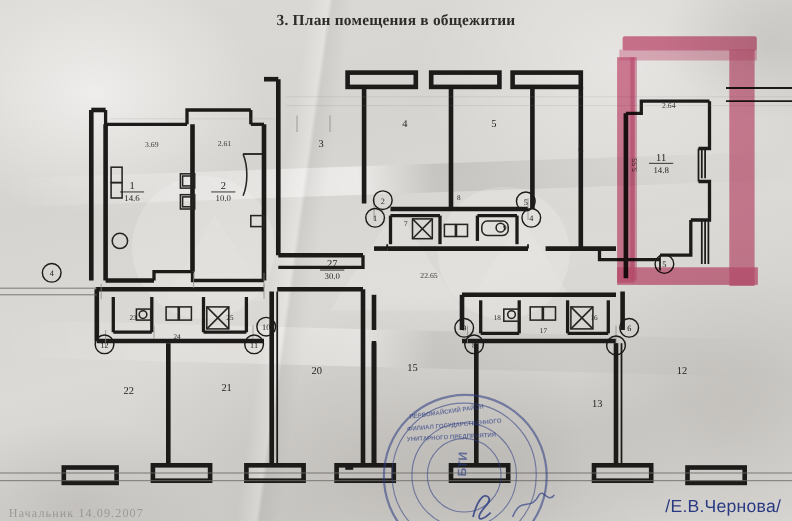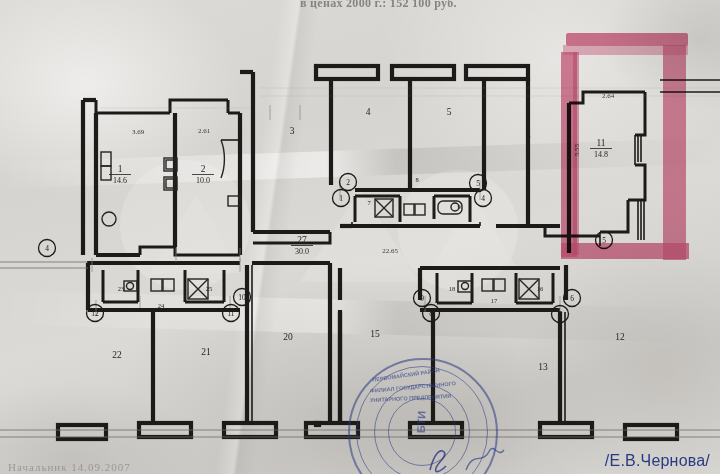--- a/index.html
+++ b/index.html
@@ -174,23 +174,21 @@
   <div class="shadow-blob" style="left:600px;top:-30px;width:200px;height:140px;"></div>
 
   <div class="watermark" style="left:0;top:0;width:720px;height:474px;">
     <div class="wm-circle" style="left:120px;top:160px;width:130px;height:130px;"></div>
     <div class="wm-circle" style="left:398px;top:170px;width:120px;height:120px;"></div>
     <div class="wm-tri" style="left:150px;top:195px;border-left:46px solid transparent;border-right:46px solid transparent;border-bottom:78px solid rgba(255,255,255,0.5);"></div>
     <div class="wm-tri" style="left:300px;top:190px;border-left:60px solid transparent;border-right:60px solid transparent;border-bottom:92px solid rgba(255,255,255,0.45);"></div>
     <div class="wm-tri" style="left:430px;top:196px;border-left:44px solid transparent;border-right:44px solid transparent;border-bottom:74px solid rgba(255,255,255,0.5);"></div>
   </div>
 
-  <div class="top-strip">
-    <div class="top-partial">в ценах 2000 г.: 152 100 руб.</div>
-  </div>
+  <div class="title">3. План помещения в общежитии</div>
 
   <svg class="plan" viewBox="0 0 720 474">
 
     <path class="wall w-thick" d="M83,100 L83,255"></path>
     <path class="wall w-thick" d="M83,100 L96,100"></path>
     <path class="wall w-med" d="M96,100 L96,113 L170,113"></path>
     <path class="wall w-med" d="M170,113 L170,100 L228,100"></path>
     <path class="wall w-thick" d="M96,113 L96,255"></path>
     <path class="wall w-thick" d="M96,255 L140,255"></path>
     <path class="wall w-med" d="M140,255 L140,247 L175,247"></path>

